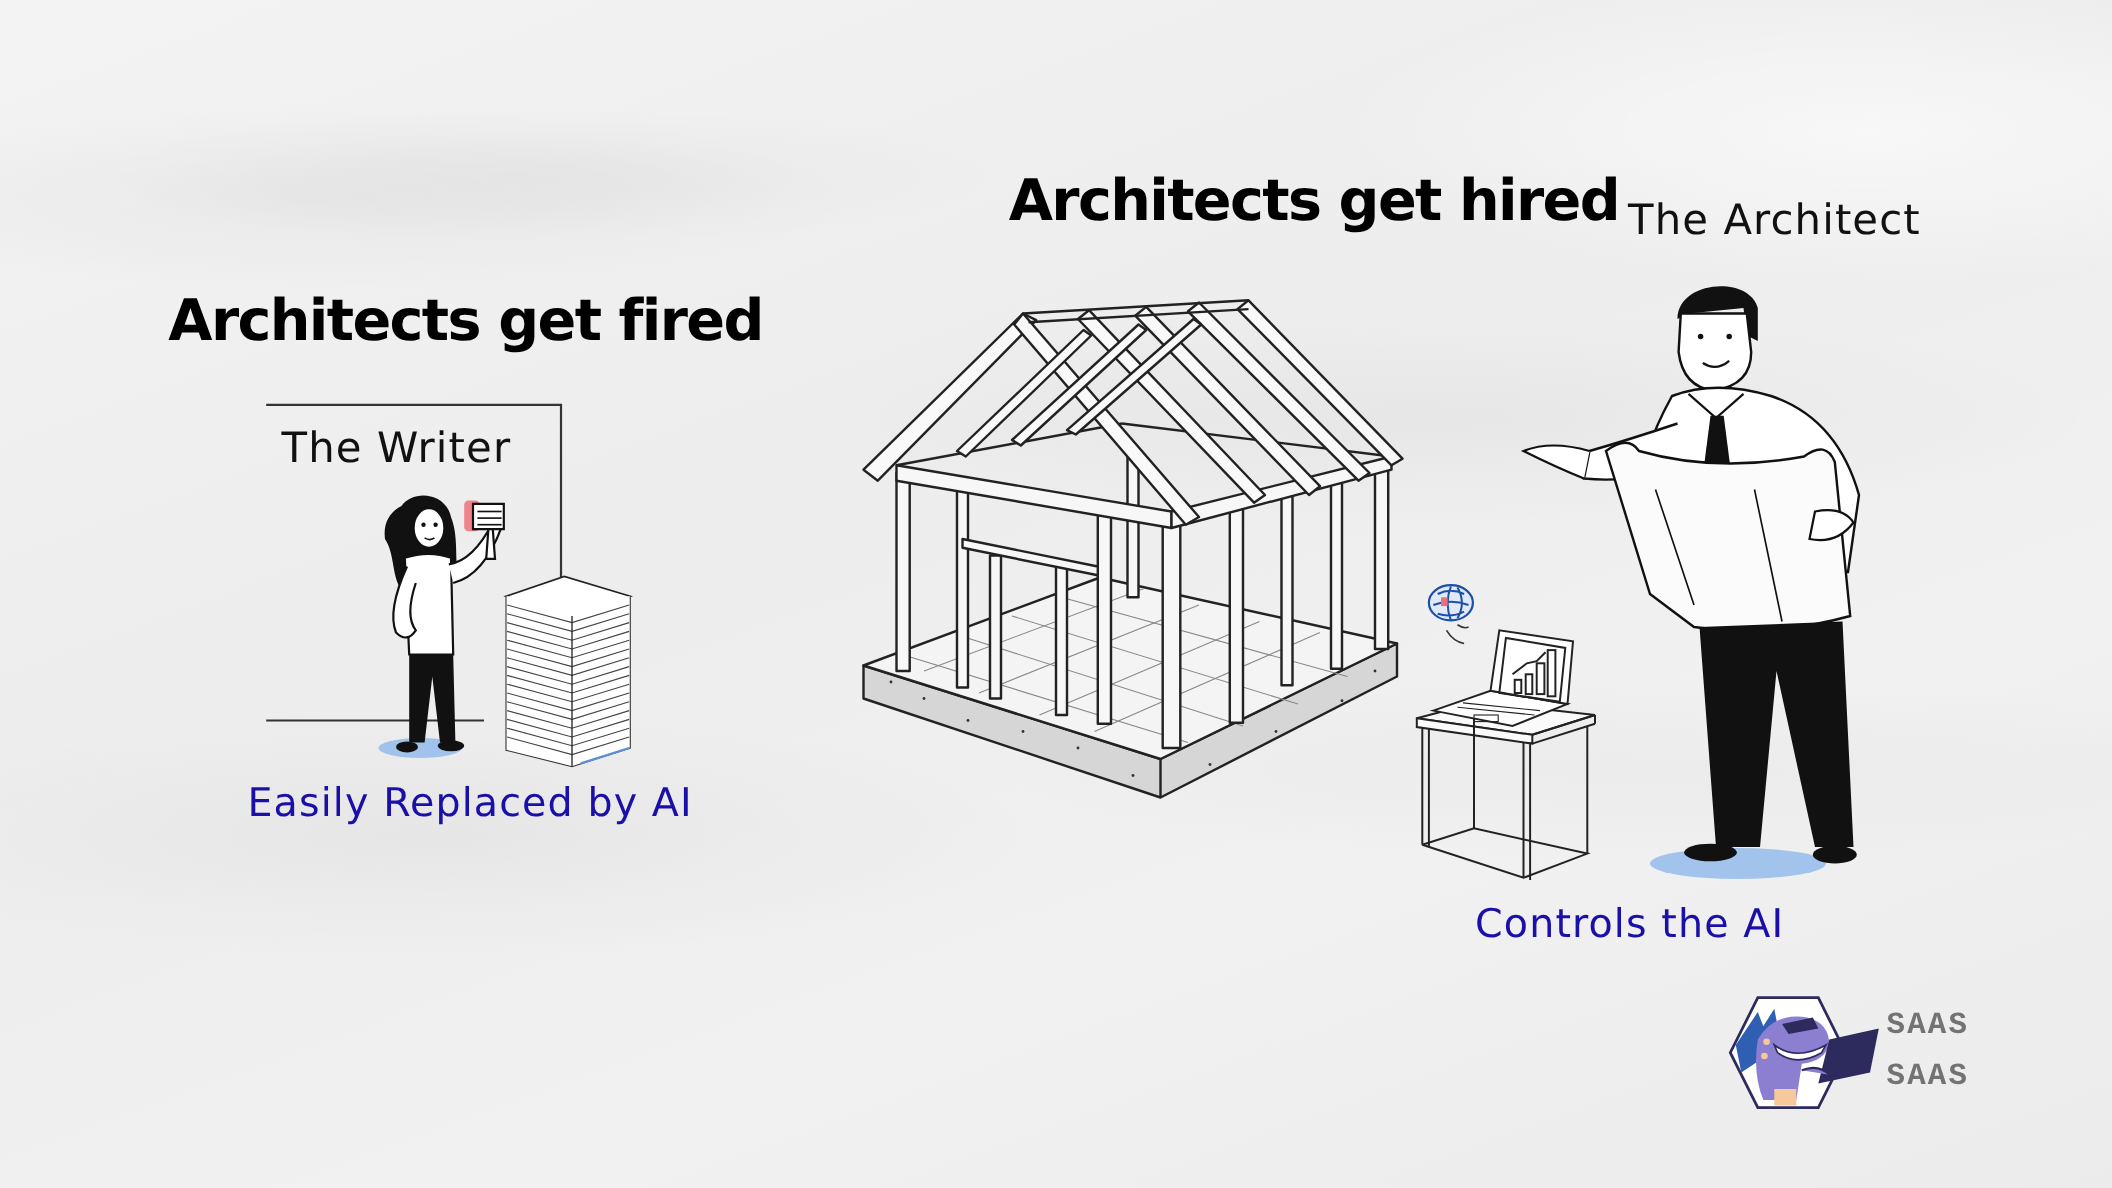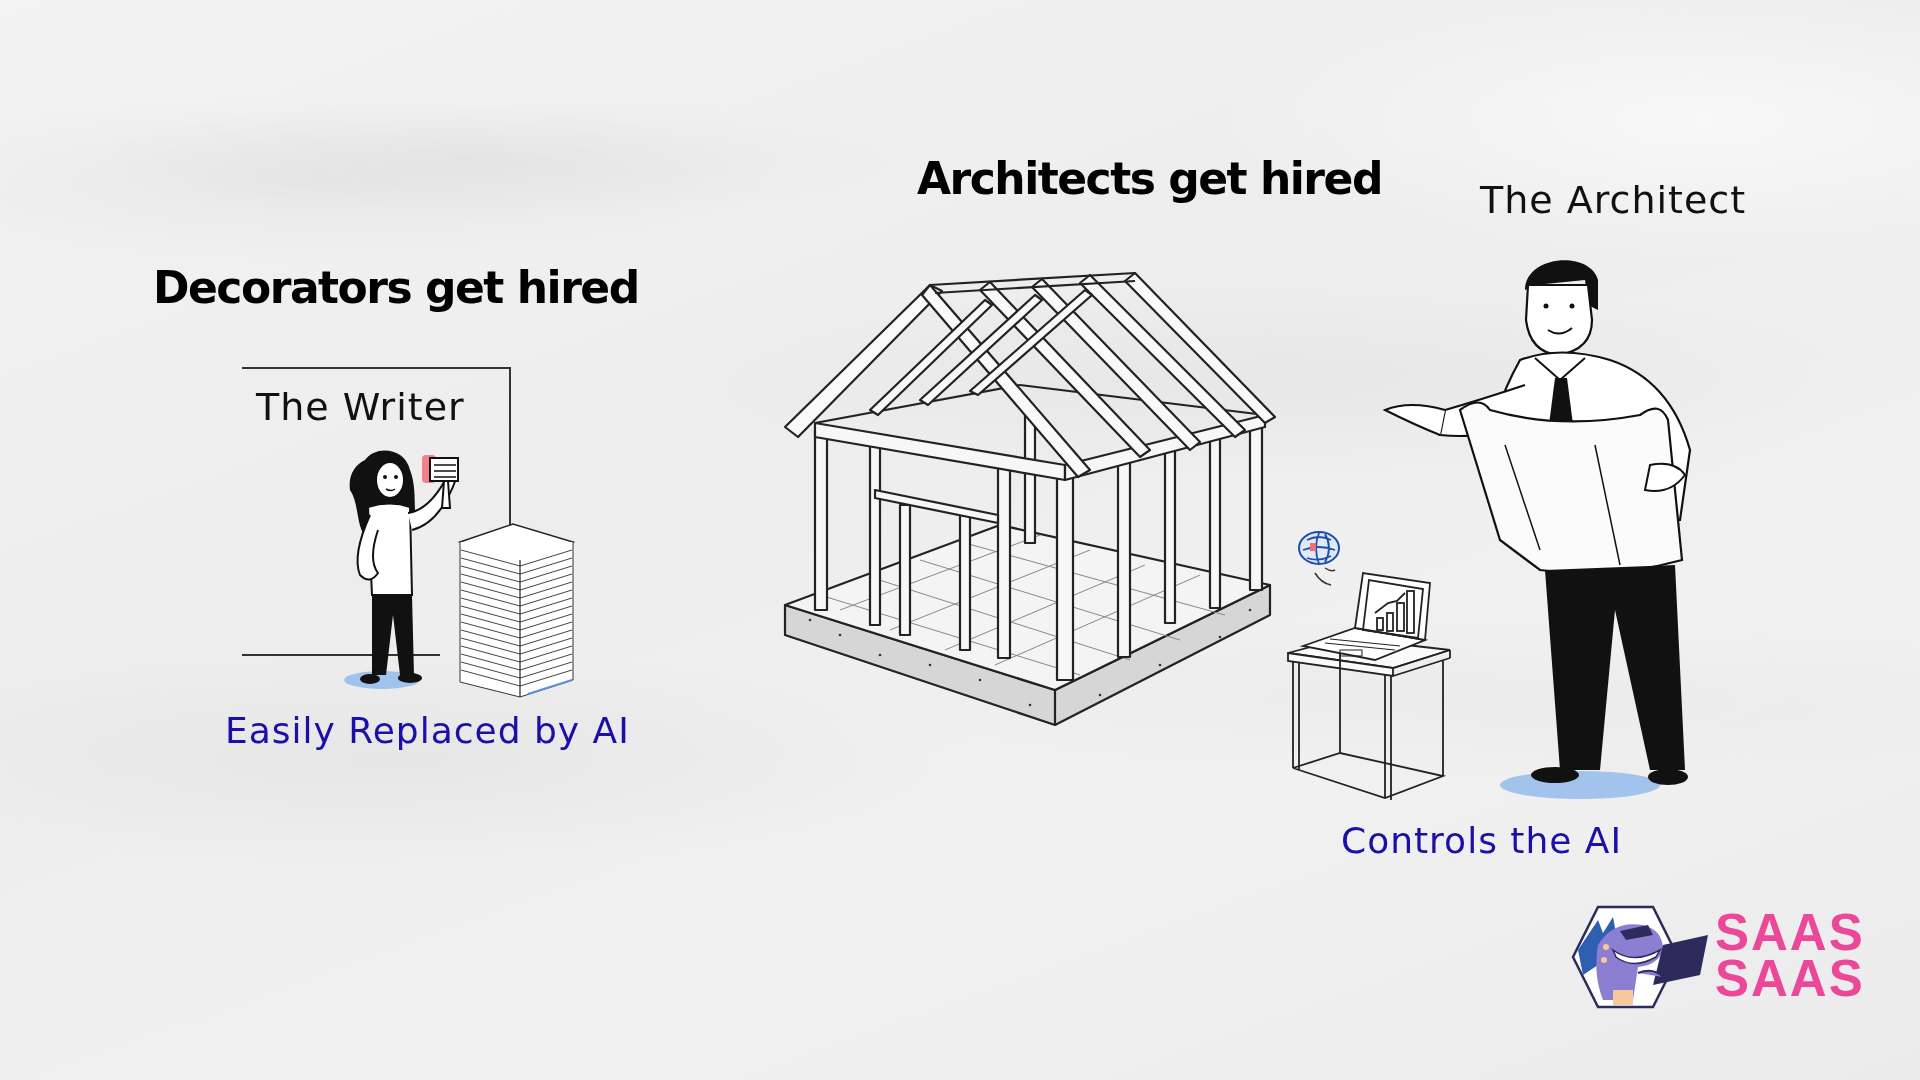--- a/index.html
+++ b/index.html
@@ -11,39 +11,39 @@
       radial-gradient(ellipse 900px 140px at 1300px 380px, rgba(0,0,0,0.03), transparent 70%),
       radial-gradient(ellipse 800px 160px at 400px 760px, rgba(0,0,0,0.035), transparent 70%),
       radial-gradient(ellipse 900px 120px at 1500px 700px, rgba(0,0,0,0.025), transparent 70%),
       radial-gradient(ellipse 700px 200px at 1700px 120px, rgba(255,255,255,0.6), transparent 70%),
       linear-gradient(160deg, #f3f3f3 0%, #ededed 40%, #f1f1f1 70%, #ebebeb 100%);
     font-family: "DejaVu Sans", sans-serif;
   }
   .abs { position: absolute; }
   .heading {
     font-family: "DejaVu Sans", sans-serif;
-    font-weight: bold; color: #000; font-size: 44px; letter-spacing: -1.5px;
+    font-weight: bold; color: #000; font-size: 52px; letter-spacing: -1.5px;
     white-space: nowrap;
   }
   .hand {
     font-family: "DejaVu Sans", sans-serif;
     font-weight: normal; white-space: nowrap; letter-spacing: 1px;
   }
   .label-black { color: #111; font-size: 38px; }
   .label-blue { color: #1a0fa8; font-size: 36px; }
   .logo-text {
-    font-family: Liberation Sans, sans-serif; font-weight: bold; color: #ec4899;
-    font-size: 51px; line-height: 46px; letter-spacing: 2px;
+    font-family: Liberation Mono, monospace; font-weight: bold; color: #737373;
+    font-size: 28px; line-height: 46px; letter-spacing: 2px;
   }
   svg { overflow: visible; }
 </style>
 </head>
 <body>
 
-<div class="abs heading" style="left:153px; top:262px;">Decorators get hired</div>
+<div class="abs heading" style="left:153px; top:262px;">Architects get fired</div>
 
 <svg class="abs" style="left:240px; top:365px;" width="275" height="300" viewBox="0 0 275 300">
   <polyline points="2,3 270,3 270,200" fill="none" stroke="#333" stroke-width="2"></polyline>
   <line x1="2" y1="290" x2="200" y2="290" stroke="#333" stroke-width="2"></line>
 </svg>
 
 <div class="abs hand label-black" style="left:256px; top:385px;">The Writer</div>
 
 <svg class="abs" style="left:330px; top:445px;" width="140" height="250" viewBox="0 0 140 250">
   <ellipse cx="52" cy="235" rx="38" ry="9" fill="#8fb8ea" opacity="0.8"></ellipse>

